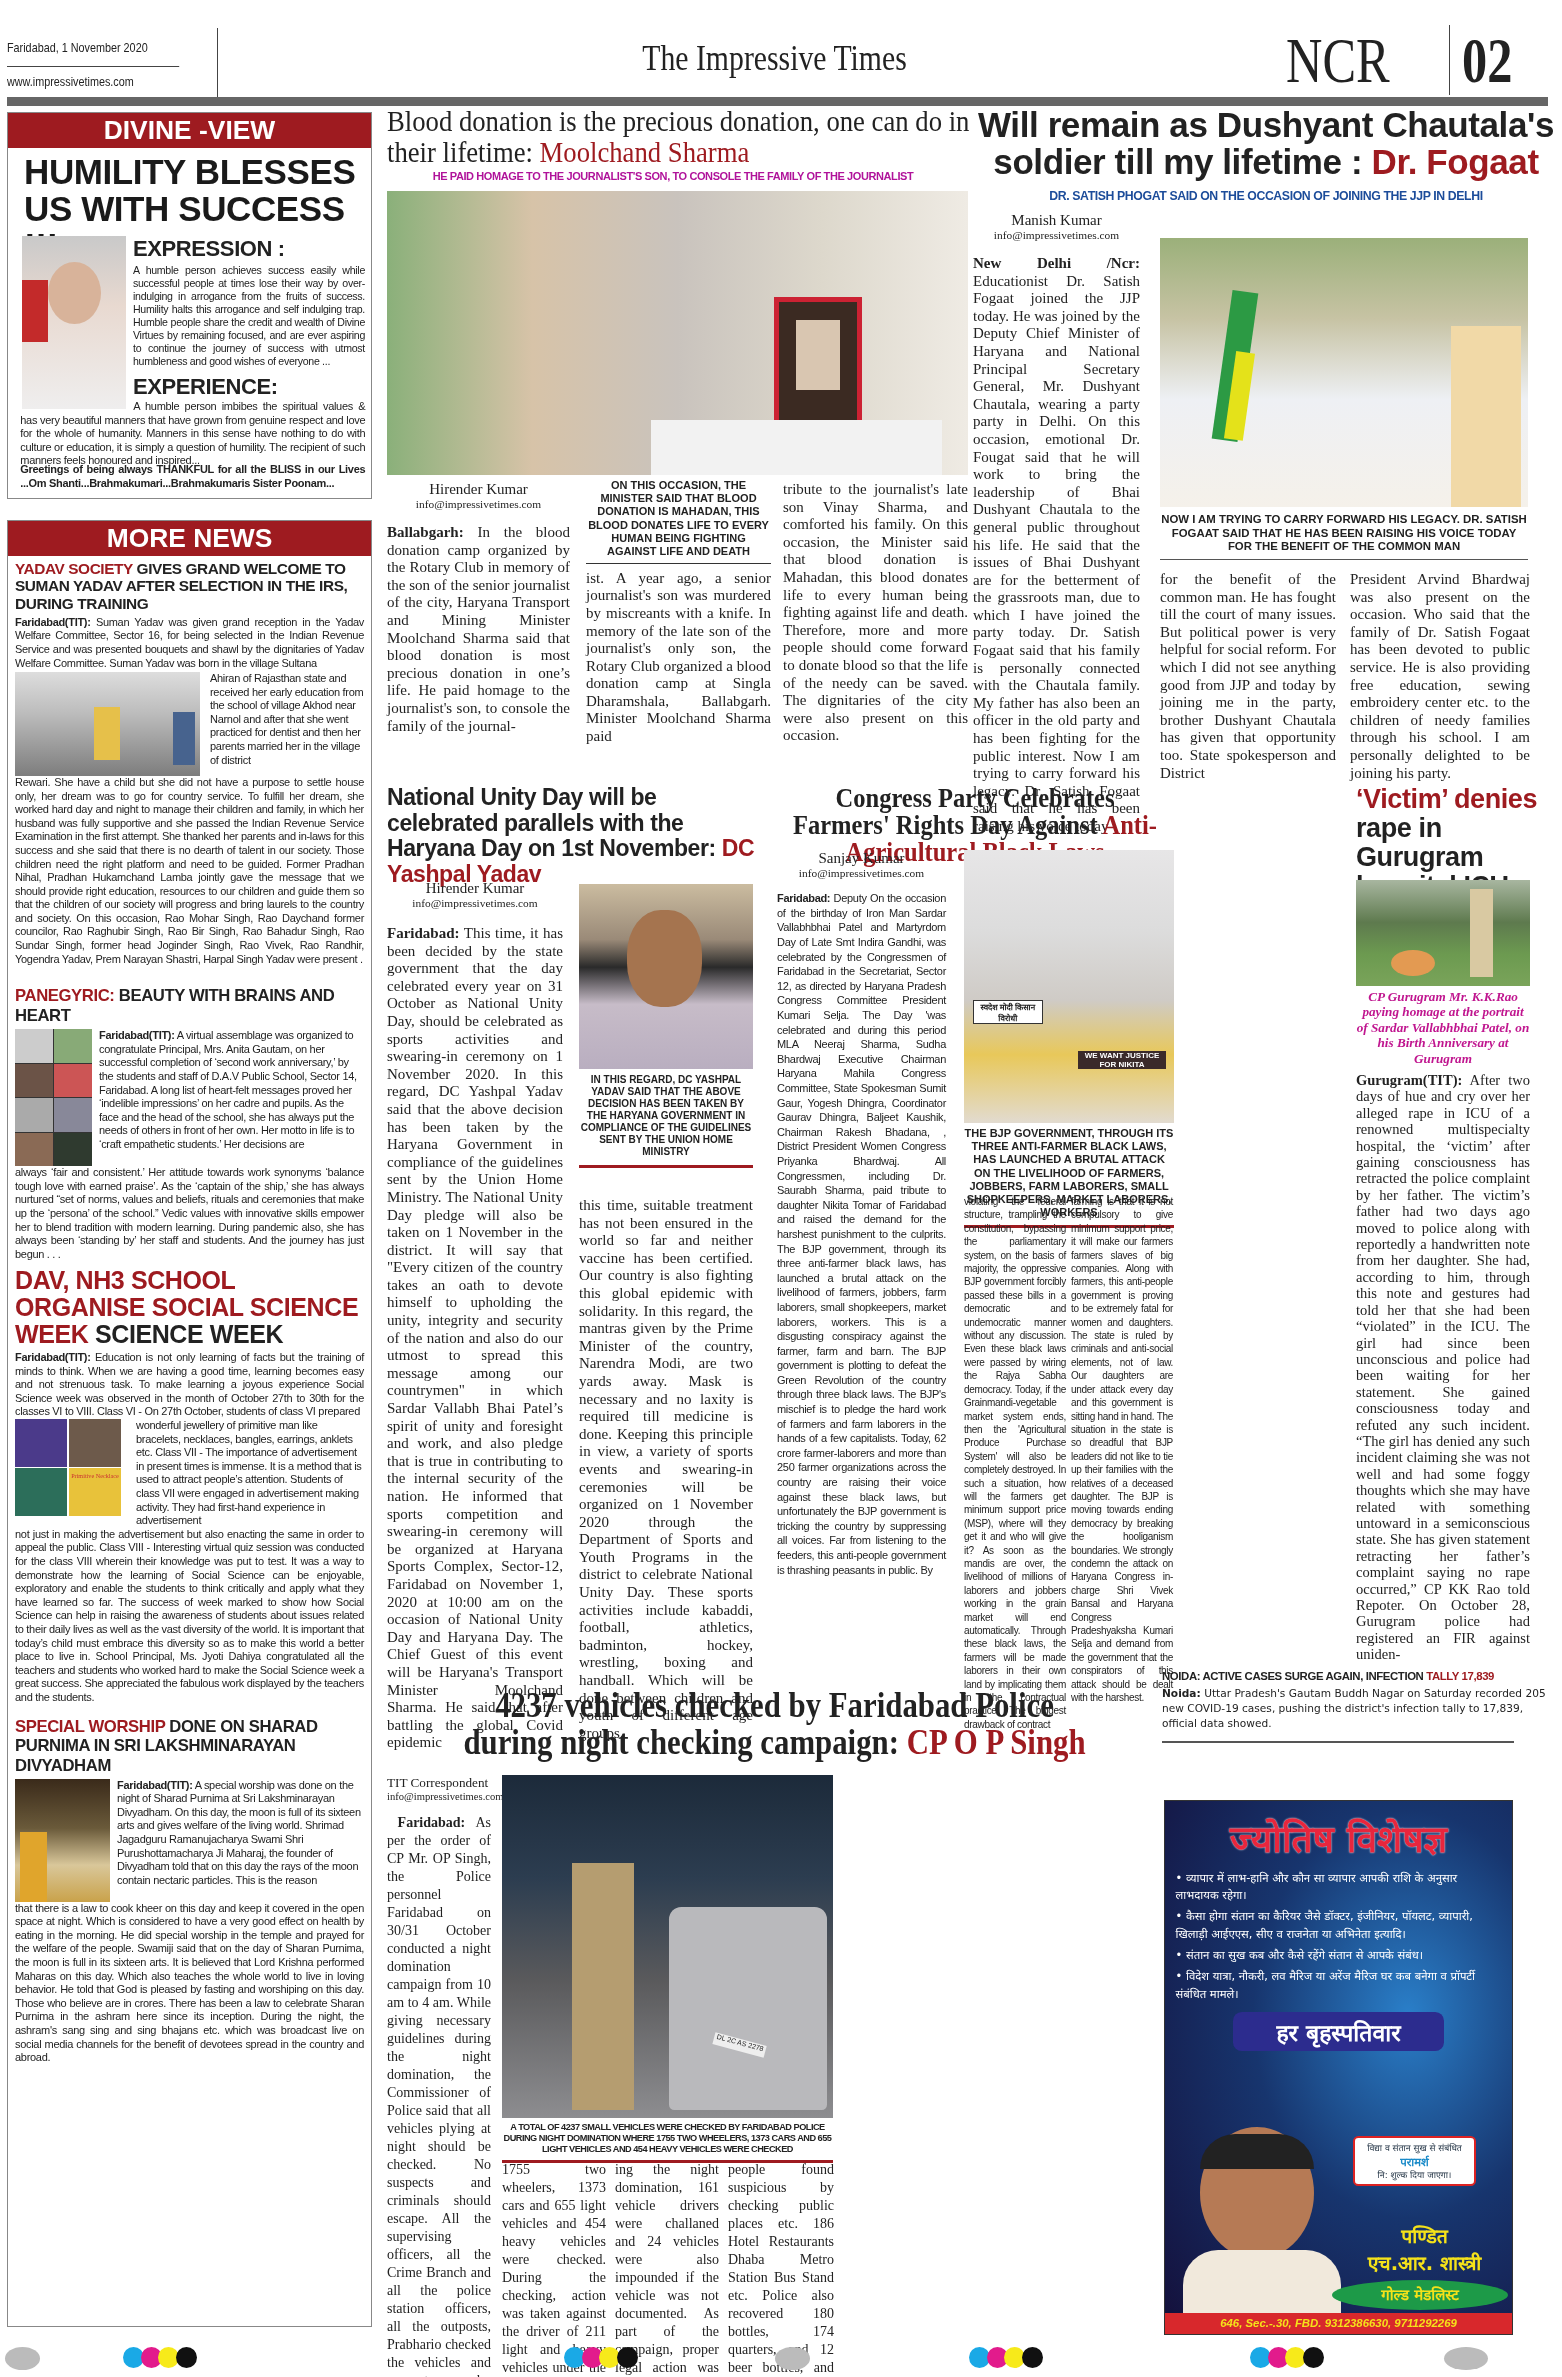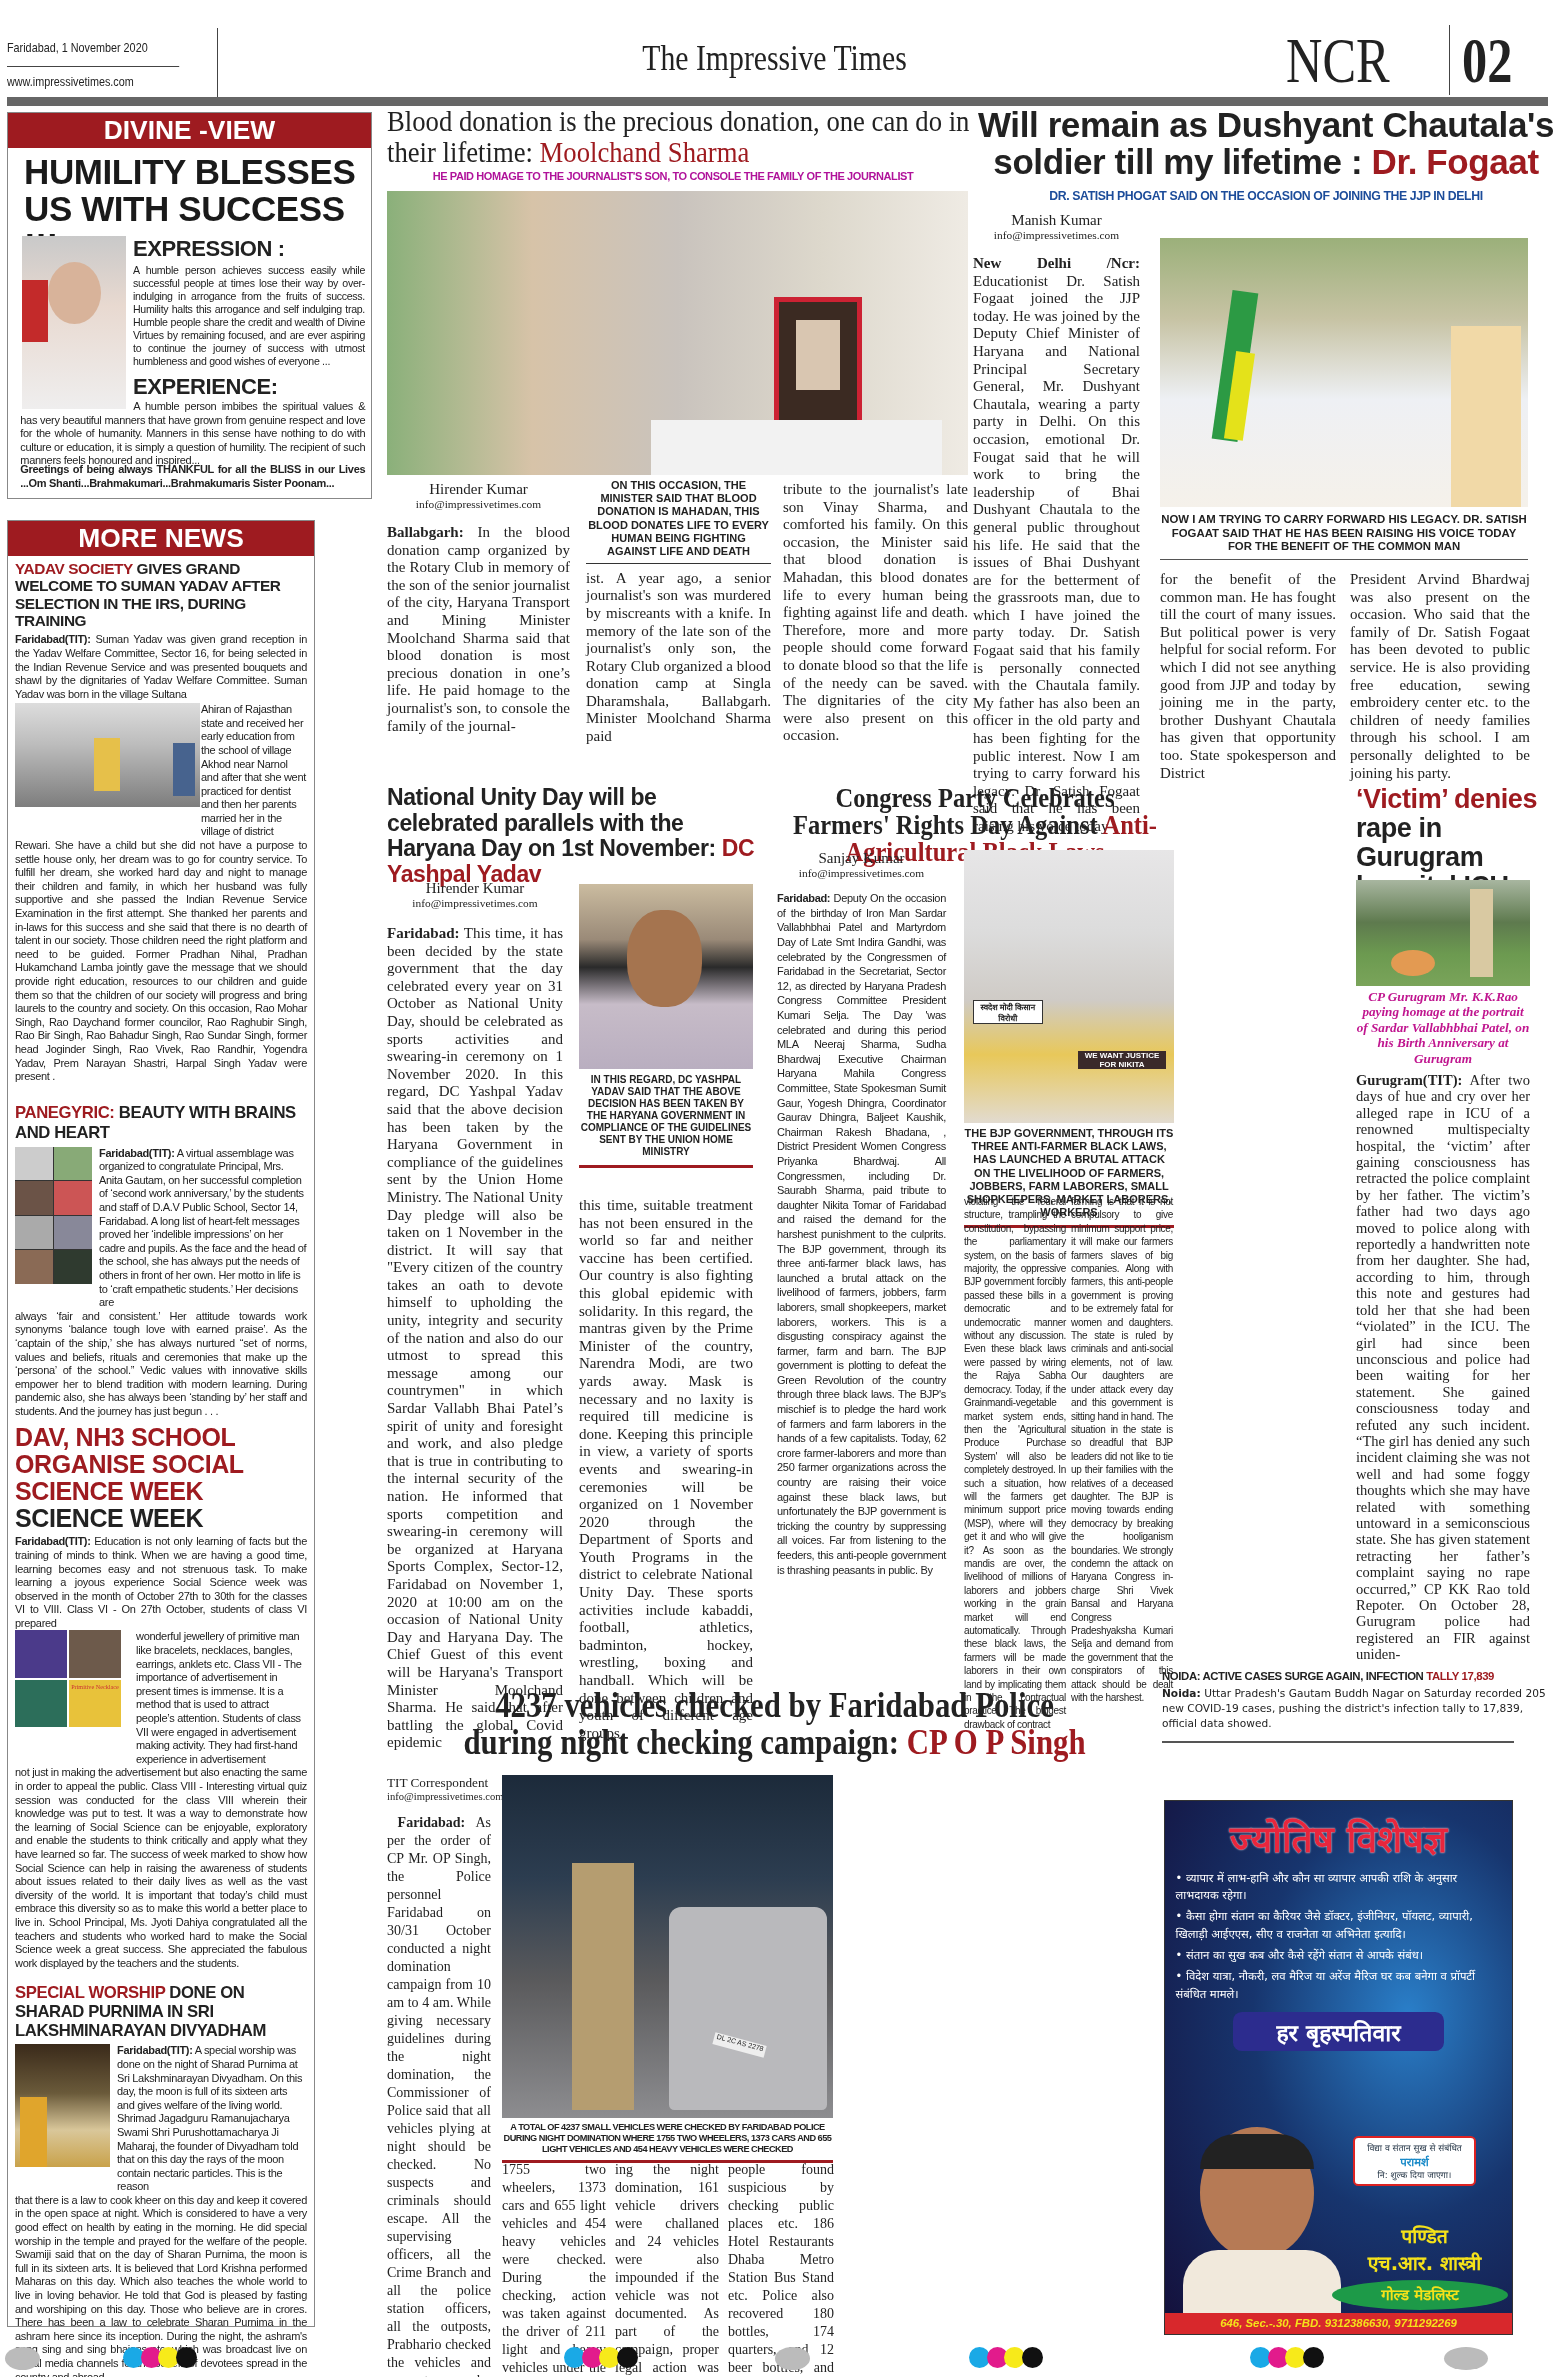--- a/index.html
+++ b/index.html
@@ -51,32 +51,32 @@
     <div style="position:absolute;left:26.4px;top:26.4px;width:53px;height:62px;border-radius:50%;background:#d8b39a"></div>
     <div style="position:absolute;left:0;top:44px;width:26.4px;height:62px;background:#c32a2a"></div>
   </div>
   <div class="cond" style="position:absolute;left:125px;top:123px;font-size:22px;font-weight:bold;">EXPRESSION :</div>
   <p class="side-text" style="position:absolute;left:125px;top:151px;width:232px;font-size:10.6px;line-height:13px;">A humble person achieves success easily while successful people at times lose their way by over-indulging in arrogance from the fruits of success. Humility halts this arrogance and self indulging trap. Humble people share the credit and wealth of Divine Virtues by remaining focused, and are ever aspiring to continue the journey of success with utmost humbleness and good wishes of everyone ...</p>
   <div class="cond" style="position:absolute;left:125px;top:261px;font-size:22px;font-weight:bold;">EXPERIENCE:</div>
   <p class="side-text" style="position:absolute;left:12.3px;top:287px;width:345px;text-indent:113px;">A humble person imbibes the  spiritual values &amp; has very beautiful manners that have grown from genuine respect and love for the whole of humanity. Manners in this sense have nothing to do with culture or education, it is simply a question of humility. The recipient of such manners feels honoured and inspired...</p>
   <p class="side-text" style="position:absolute;left:12.3px;top:350px;width:345px;font-weight:bold;">Greetings of being always THANKFUL for all the BLISS in our Lives ...Om Shanti...Brahmakumari...Brahmakumaris Sister Poonam...</p>
 </div>
 
-<div class="abs box" style="left:7px;top:520px;width:308px;height:1807px;">
+<div class="abs box" style="left:7px;top:520px;width:365px;height:1807px;">
   <div class="redbar" style="font-size:26.4px;height:35px;line-height:35px;">MORE NEWS</div>
 
   <div class="cond" style="padding:3.5px 7px 0 7px;font-size:15.4px;line-height:17.6px;font-weight:bold;">
     <span class="red">YADAV SOCIETY</span>
     <span>GIVES GRAND WELCOME TO SUMAN YADAV AFTER  SELECTION IN THE IRS, DURING TRAINING</span>
   </div>
   <p class="side-text" style="padding:3.5px 7px 0 7px;">
     <b>Faridabad(TIT):</b>
     <span>Suman Yadav was given grand reception in the Yadav Welfare Committee, Sector 16, for being selected in the Indian Revenue Service and was presented bouquets and shawl by the dignitaries of Yadav Welfare Committee. Suman Yadav was born in the village Sultana</span>
   </p>
-  <div style="display:flex;padding:1.8px 7px 0 7px;gap:1px;">
+  <div style="display:flex;padding:1.8px 7px 0 7px;gap:10px;">
     <div style="flex:0 0 185px;height:104px;background:linear-gradient(180deg,#ddd 0%,#bcbcbc 40%,#7d7d7d 100%);position:relative;">
       <div style="position:absolute;left:79px;top:35px;width:26.4px;height:53px;background:#e6c04a"></div>
       <div style="position:absolute;left:158px;top:40px;width:22px;height:53px;background:#47638e"></div>
     </div>
     <p class="side-text" style="text-align:left;">Ahiran of Rajasthan state and received her early education from the school of village Akhod near Narnol and after that she went practiced for dentist and then her parents married her in the village of district</p>
   </div>
   <p class="side-text" style="padding:0 7px;">Rewari. She have a child  but she  did not have a purpose to settle house only, her dream was to go for country service. To fulfill her dream, she worked hard day and night to manage their children and family, in which her husband was fully supportive and she passed the Indian Revenue Service Examination in the first attempt. She thanked her parents and in-laws for this success and she said that there is no dearth of talent in our society. Those children need the right platform and need to be guided. Former Pradhan Nihal, Pradhan Hukamchand Lamba jointly gave the message that we should provide right education, resources to our children and guide them so that the children of our society will progress and bring laurels to the country and society. On this occasion, Rao Mohar Singh, Rao Daychand former councilor, Rao Raghubir Singh, Rao Bir Singh, Rao Bahadur Singh, Rao Sundar Singh, former head Joginder Singh, Rao Vivek, Rao Randhir, Yogendra Yadav, Prem Narayan Shastri, Harpal Singh Yadav were present .</p>
 
   <div class="cond" style="padding:19.4px 7px 3.5px 7px;font-size:16.7px;font-weight:bold;">
     <span class="red">PANEGYRIC:</span>

